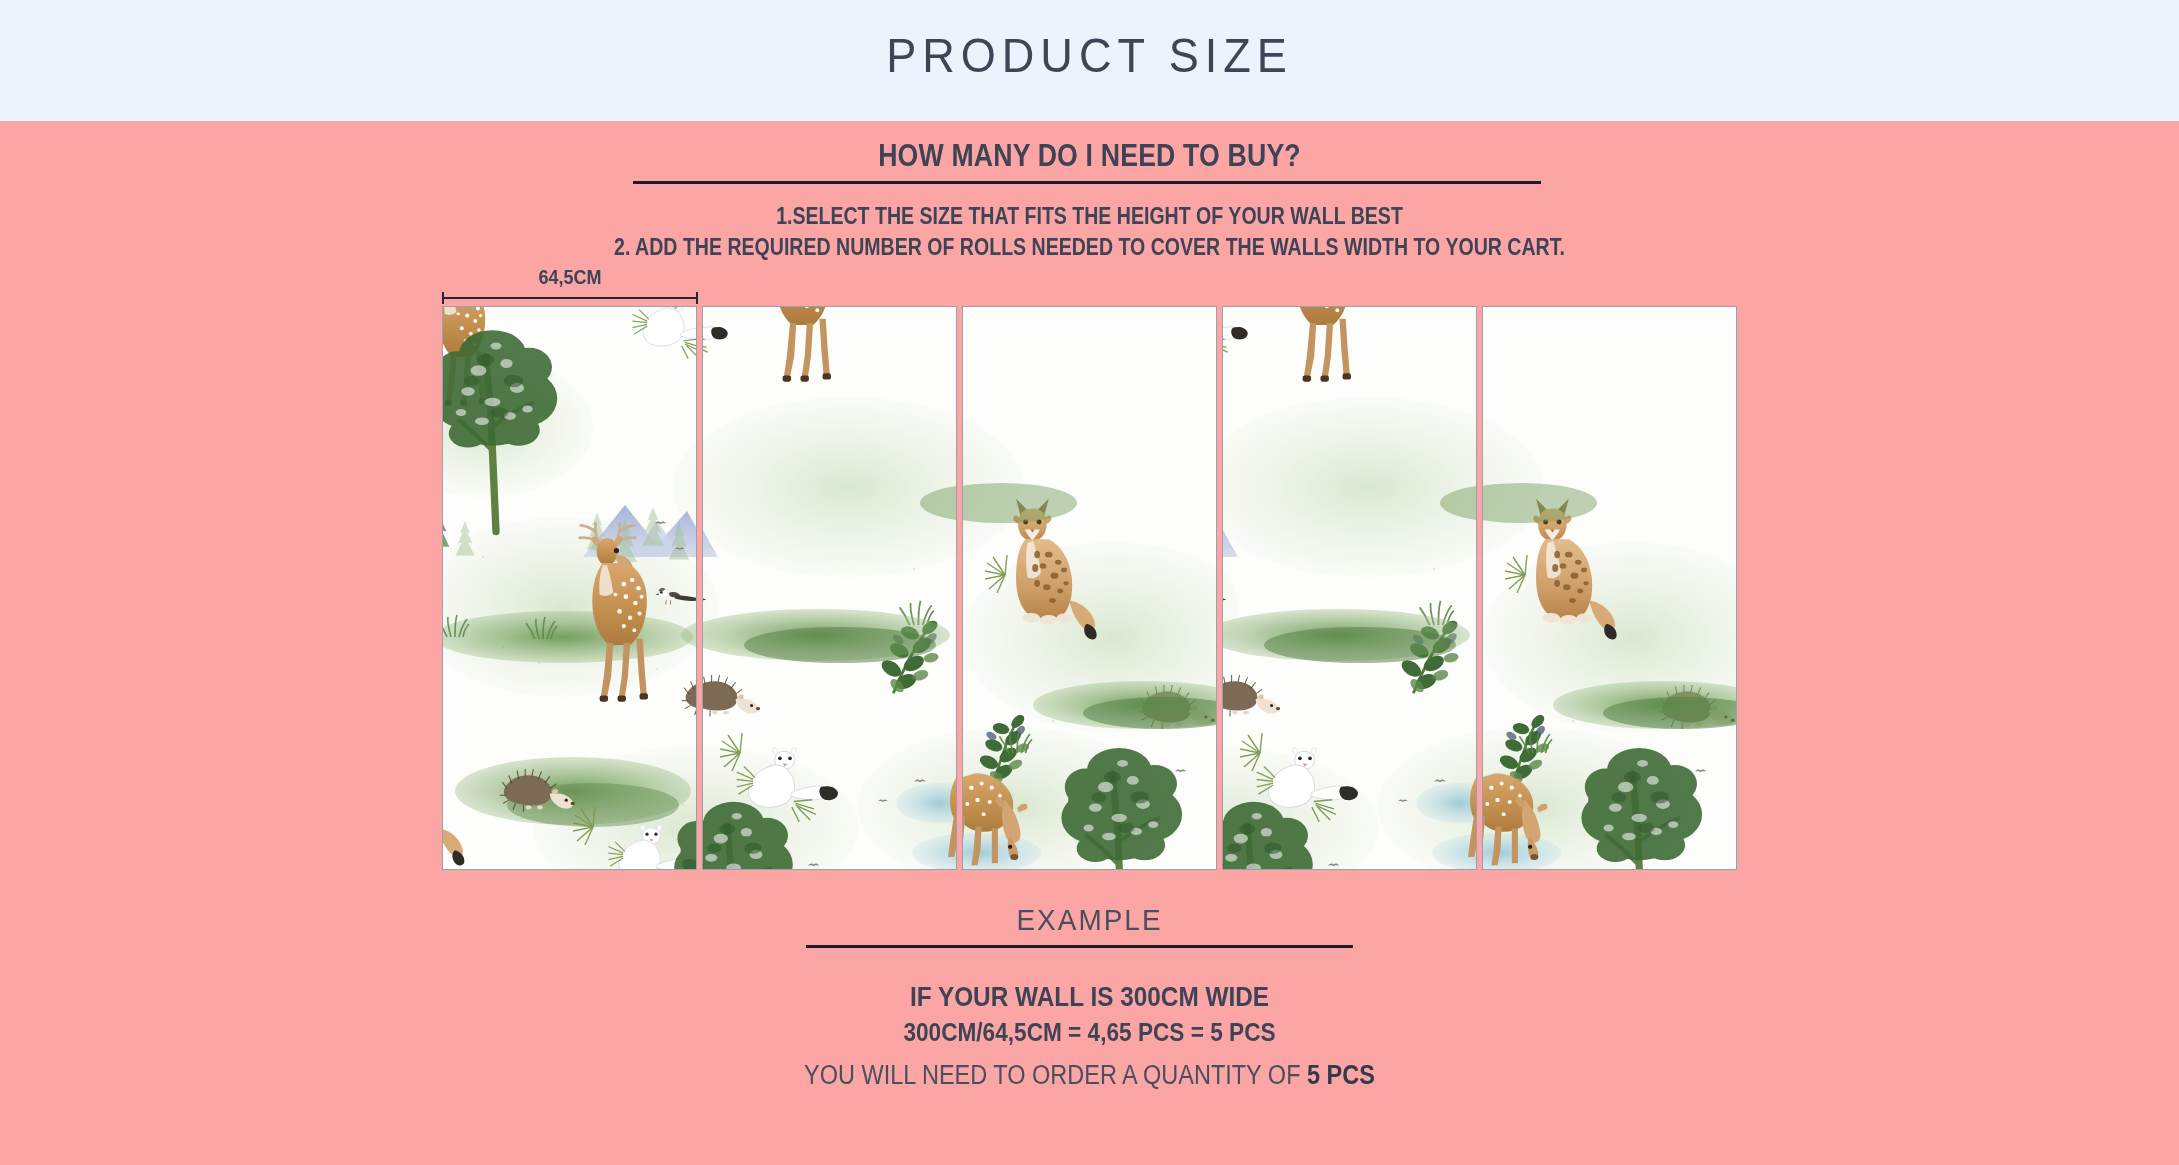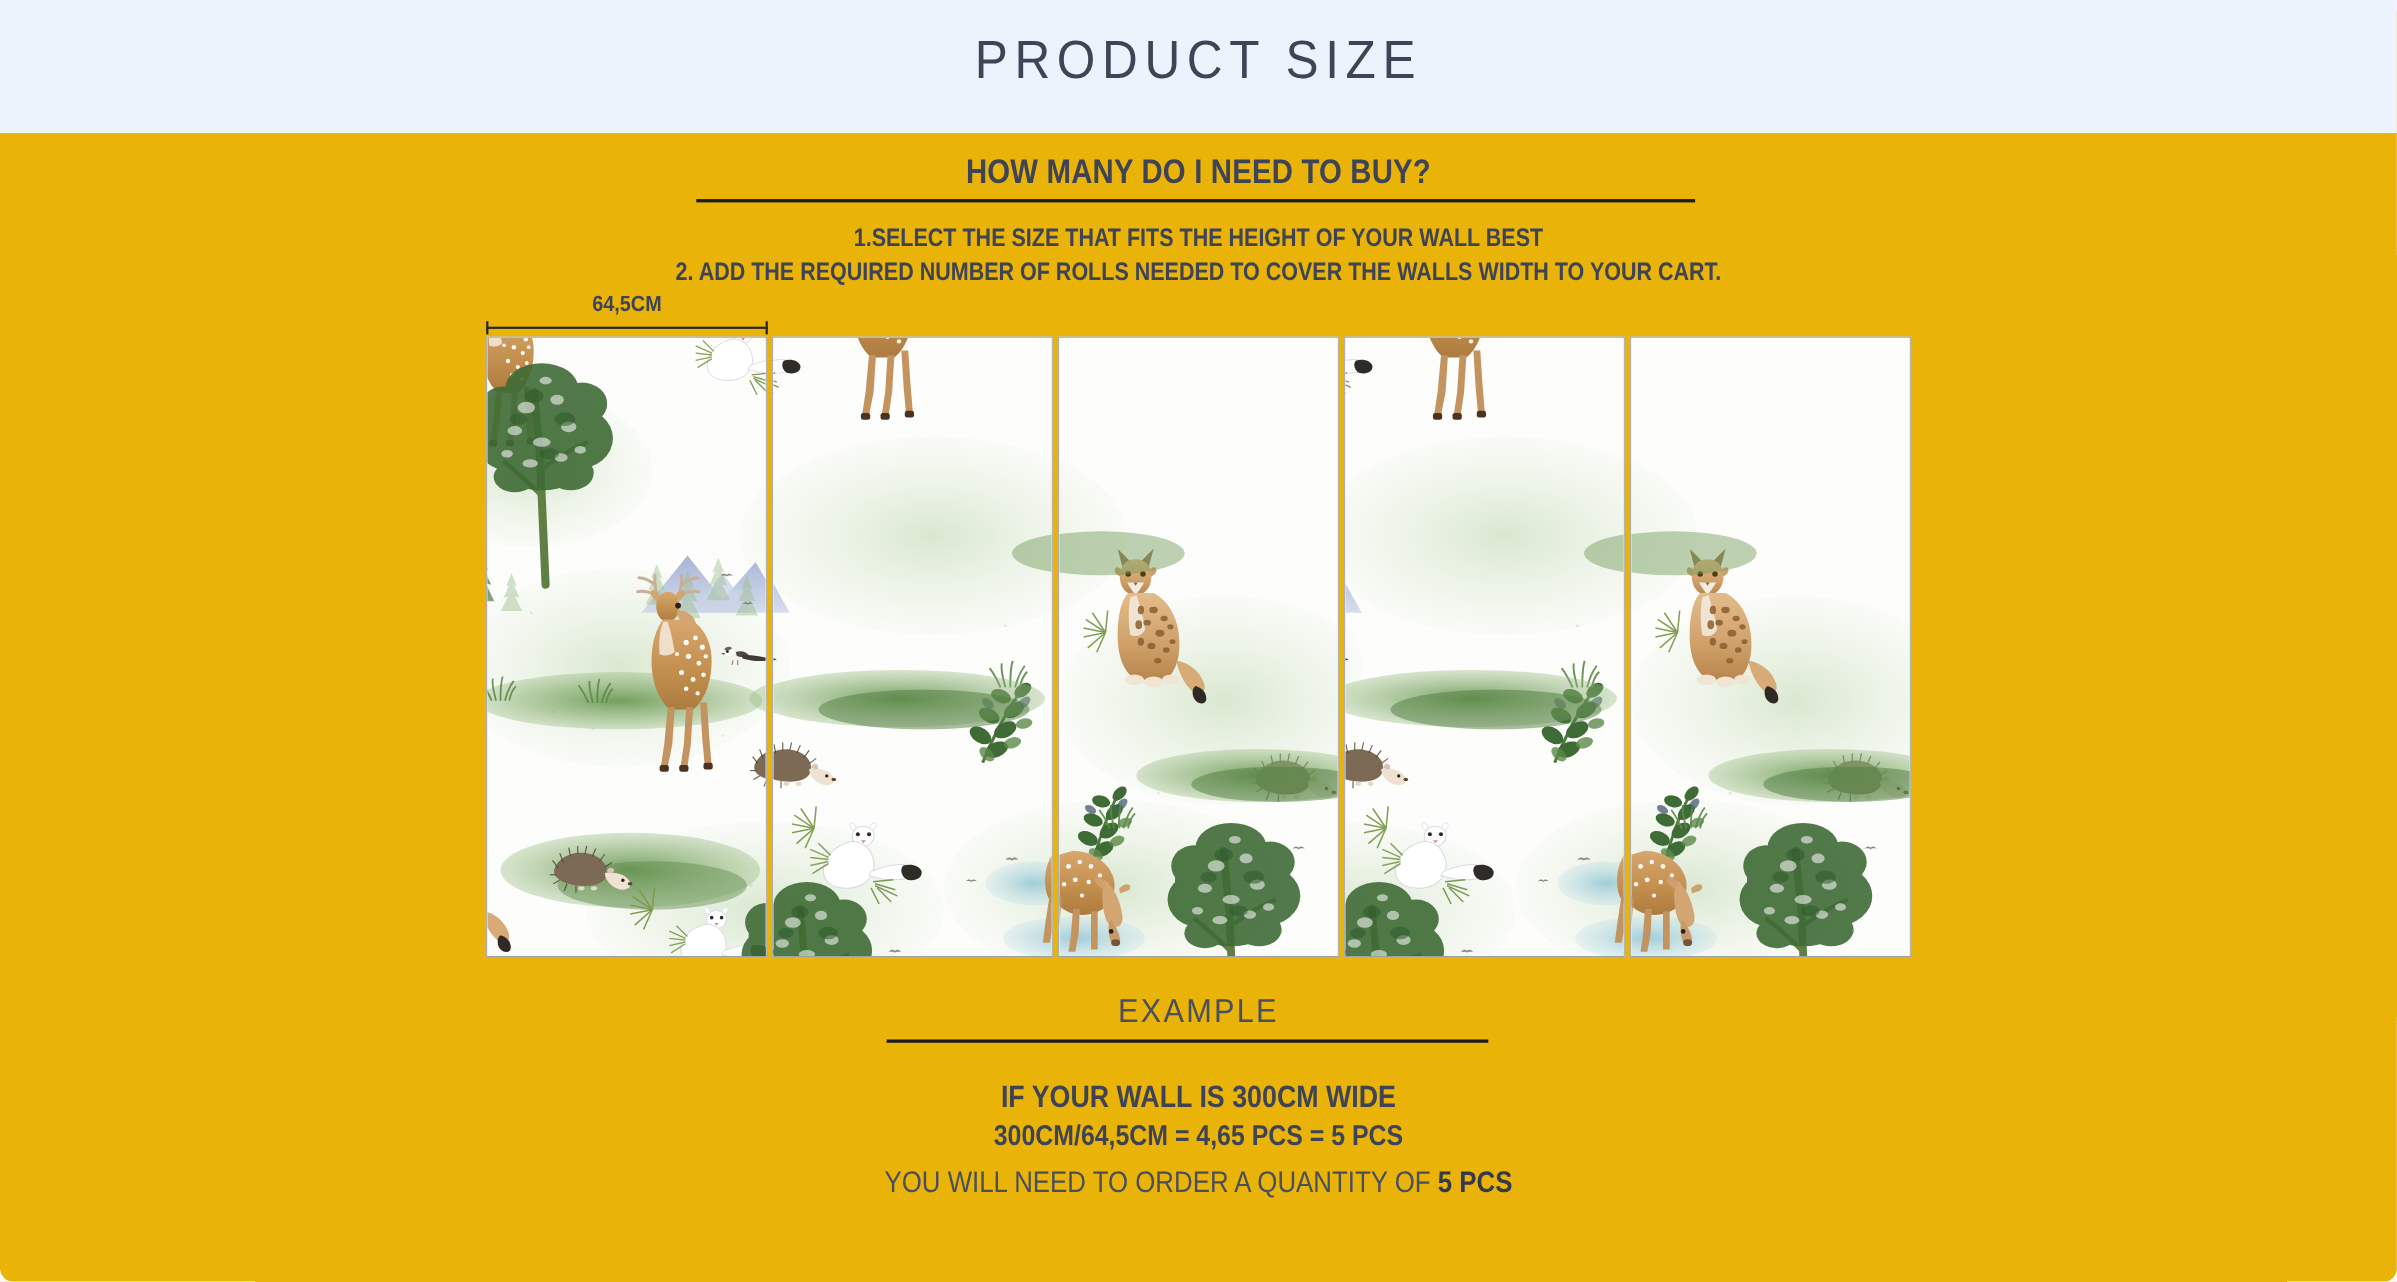--- a/index.html
+++ b/index.html
@@ -9,22 +9,21 @@
     height: 1165px;
     background: #ffffff;
     font-family: "Liberation Sans", sans-serif;
     overflow: hidden;
   }
 
   #page {
     position: relative;
     width: 2179px;
     height: 1165px;
-    background: #eab308;
-    border-radius: 12px;
+    background: #fca5a5;
   }
 
   
   .header-band {
     position: absolute;
     left: 0; top: 0;
     width: 2179px;
     height: 121px;
     background: #edf3fc;
   }

